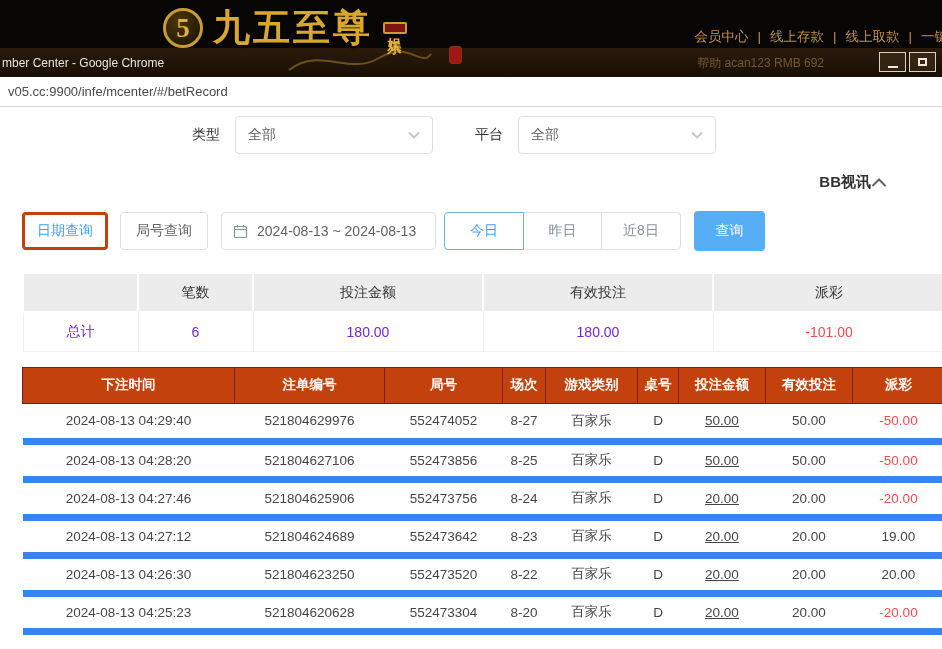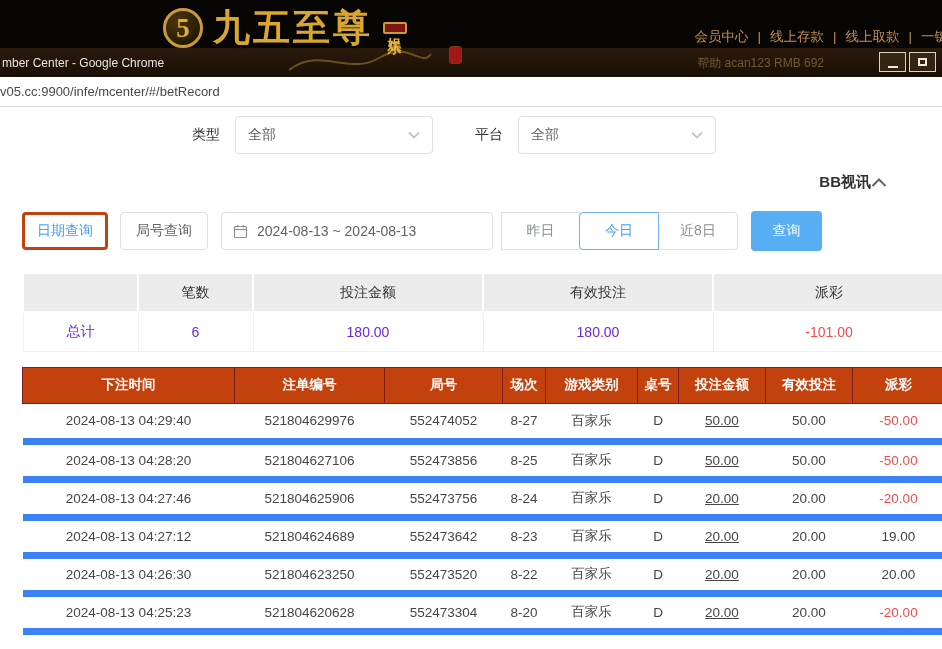--- a/index.html
+++ b/index.html
@@ -33,42 +33,42 @@
   .user-faint { position:absolute; right:118px; top:7px; color:#b8904f; font-size:12px;
           opacity:.55; white-space:nowrap; }
   .win-controls { position:absolute; right:6px; top:4px; display:flex; gap:3px; }
   .win-btn { width:27px; height:20px; border:1px solid #d8d2c6; background:rgba(90,66,34,.35);
           display:flex; align-items:center; justify-content:center; cursor:pointer; }
   .glyph-min { width:10px; height:2px; background:#ece7df; margin-top:9px; }
   .glyph-max { width:9px; height:8px; border:2px solid #ece7df; }
 
   
   .address-bar { height:30px; background:#fff; border-bottom:1px solid #d6d6d6;
-          display:flex; align-items:center; font-size:13px; color:#45494e; }
+          display:flex; align-items:center; padding-left:8px; font-size:13px; color:#45494e; }
 
   
   .content { padding:0 22px; }
 
   .filter-row { display:flex; align-items:center; padding-top:9px; height:47px; }
   .f-label { margin-left:170px; font-size:14px; color:#333; }
   .f-label.second { margin-left:42px; }
   .select { margin-left:15px; width:198px; height:38px; border:1px solid #dcdfe6;
           border-radius:4px; background:#fff; display:flex; align-items:center;
           justify-content:space-between; padding:0 12px; font-size:14px; color:#606266; cursor:pointer; }
 
   .section-head { margin-top:19px; display:flex; align-items:center; justify-content:flex-end;margin-left:26px; }
   .section-title { font-size:15px; font-weight:bold; color:#303133; }
   .collapse-btn { margin-right:33px; cursor:pointer; display:flex; }
 
   .controls-row { margin-top:19px; display:flex; align-items:center; }
   .btn { height:38px; border-radius:4px; font-size:14px; display:flex; align-items:center;
           justify-content:center; cursor:pointer; background:#fff; }
   .btn-date { width:86px; border:3px solid #c2410c; color:#409eff; }
   .btn-round { width:88px; margin-left:12px; border:1px solid #dcdfe6; color:#606266; }
-  .date-input { margin-left:13px; width:272px; height:38px; border:1px solid #dcdfe6;
+  .date-input { margin-left:13px; width:215px; height:38px; border:1px solid #dcdfe6;
           border-radius:4px; display:flex; align-items:center; padding:0 11px; gap:9px;
           font-size:14px; color:#606266; cursor:text; background:#fff; }
   .btn-group { margin-left:8px; display:flex; }
   .bg-btn { width:80px; height:38px; border:1px solid #dcdfe6; background:#fff; color:#8a8f99;
           font-size:14px; display:flex; align-items:center; justify-content:center; cursor:pointer; }
   .bg-btn + .bg-btn { margin-left:-1px; }
   .bg-btn.first { border-radius:4px 0 0 4px; }
   .bg-btn.last  { border-radius:0 4px 4px 0; width:80px; }
   .bg-btn.mid   { width:79px; }
   .bg-btn.active { border-color:#6cb2ef; color:#409eff; position:relative; z-index:1; }
@@ -161,22 +161,22 @@
       <div class="date-input">
         <svg width="15" height="15" viewBox="0 0 15 15">
           <rect x="1.5" y="2.5" width="12" height="11" rx="1" fill="none" stroke="#8a8f99" stroke-width="1.2"></rect>
           <line x1="1.5" y1="5.5" x2="13.5" y2="5.5" stroke="#8a8f99" stroke-width="1.2"></line>
           <line x1="4.5" y1="1" x2="4.5" y2="3.5" stroke="#8a8f99" stroke-width="1.2"></line>
           <line x1="10.5" y1="1" x2="10.5" y2="3.5" stroke="#8a8f99" stroke-width="1.2"></line>
         </svg>
         <span>2024-08-13 ~ 2024-08-13</span>
       </div>
       <div class="btn-group">
+        <div class="bg-btn first active">今日</div>
         <div class="bg-btn mid">昨日</div>
-        <div class="bg-btn first active">今日</div>
         <div class="bg-btn last">近8日</div>
       </div>
       <div class="btn btn-search">查询</div>
     </div>
 
     <table class="summary">
       <colgroup>
           <col style="width:115px">
           <col style="width:115px">
           <col style="width:230px">

